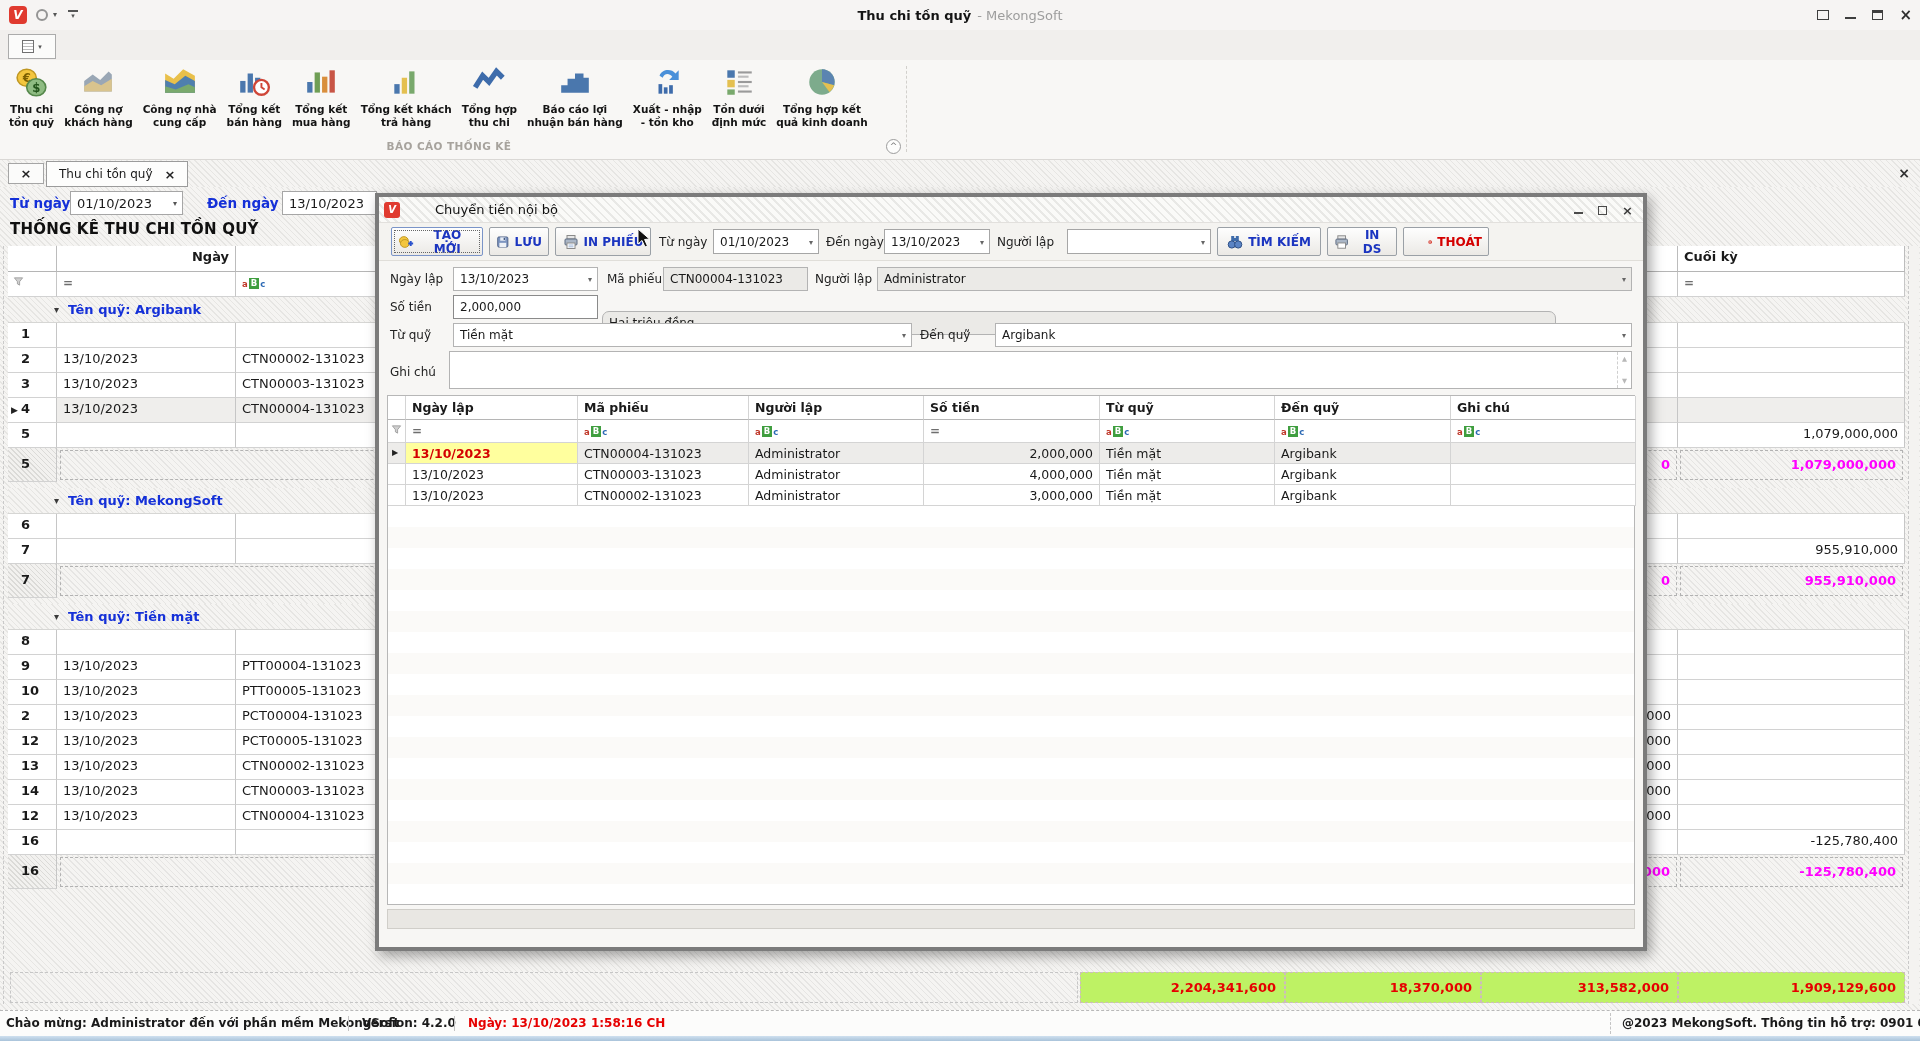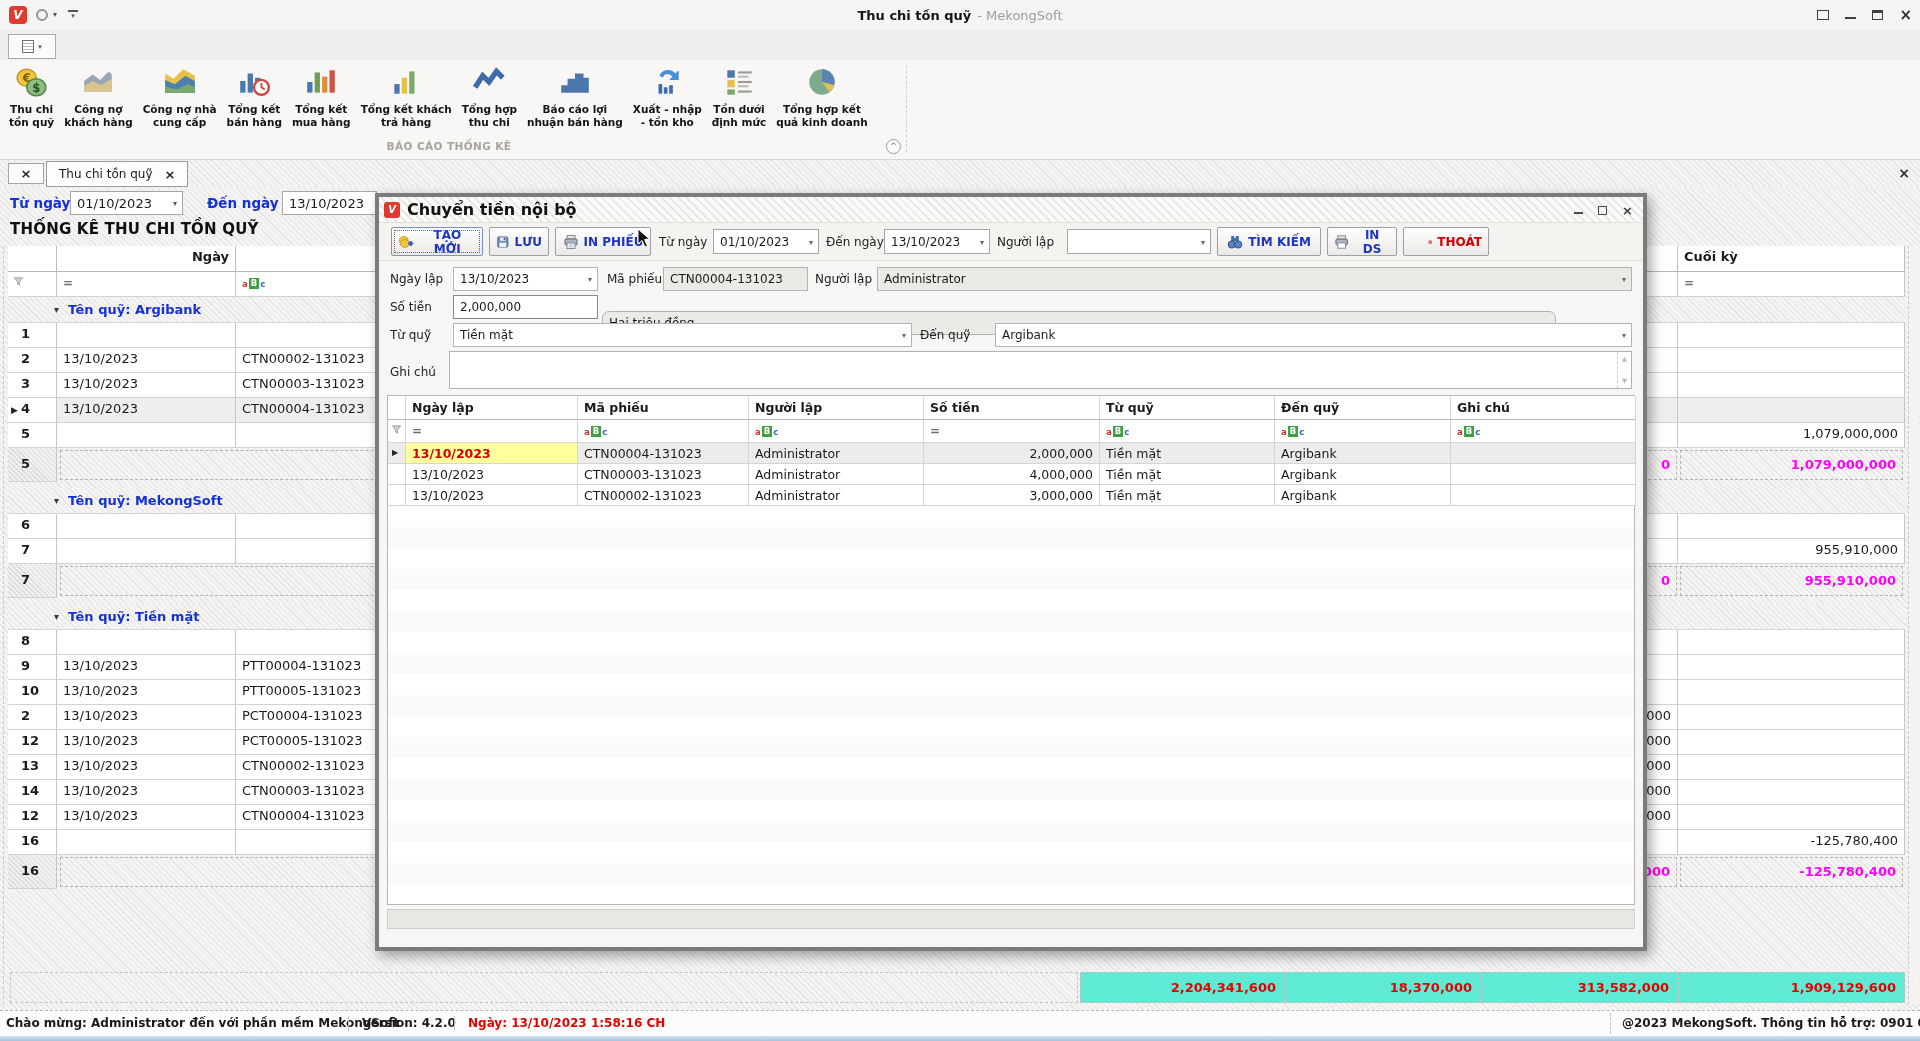--- a/index.html
+++ b/index.html
@@ -75,36 +75,36 @@
   .garr { color: #3a3a3a; font-size: 10px; }
   .glabel { color: #1430d8; font-weight: bold; font-size: 13px; }
   .srow { position: relative; width: 1897px; height: 34px; margin-bottom: 6px; }
   .srow .cnum { position: absolute; top: 0; bottom: 0; border-right: 1px solid #c6c6c6; border-bottom: 1px solid #d2d2d2; font-weight: bold; padding: 8px 0 0 13px; }
   .sbox { position: absolute; top: 2px; bottom: 2px; border: 1px dashed #b2b2b2; color: #ff00ff; font-weight: bold; text-align: right; padding: 6px 6px 0 0; font-size: 13px; white-space: nowrap; overflow: hidden; }
   .sfill { left: 52px; width: 1495px; }
   .sstrip { left: 1549px; width: 120px; }
   .scuoi { left: 1672px; width: 223px; }
   .totals { position: absolute; left: 8px; top: 972px; width: 1897px; height: 32px; }
   .tfill { position: absolute; left: 2px; top: 0; height: 31px; width: 1068px; border: 1px dashed #c6c6c6; }
-  .tcell { position: absolute; top: 0; height: 31px; border: 1px dashed #ccbcbc; background: #5eead4; color: #e60000; font-weight: bold; text-align: right; padding: 7px 8px 0 0; font-size: 13px; }
+  .tcell { position: absolute; top: 0; height: 31px; border: 1px dashed #ccbcbc; background: #bef264; color: #e60000; font-weight: bold; text-align: right; padding: 7px 8px 0 0; font-size: 13px; }
   .vscroll { position: absolute; left: 1908px; top: 246px; width: 11px; height: 758px; background: #f4f3f1; border-left: 1px dashed #c9c9c9; }
   .panel-edge { position: absolute; left: 3px; top: 246px; height: 758px; border-left: 1px dashed #c9c9c9; }
 
   
   .eqi { color: #6e6e6e; font-weight: bold; font-size: 12px; line-height: 1; }
   .abc { display: inline-flex; align-items: flex-end; gap: 1px; font-size: 8.5px; line-height: 1; font-weight: bold; }
   .abc .la { color: #c0392b; }
   .abc .lb { background: #3f9e3f; color: #fff; padding: 1px 2px; }
   .abc .lc { color: #2e6bb5; }
 
   
   .dialog { position: absolute; left: 375px; top: 193px; width: 1272px; height: 758px; border: 4px solid #7b7b7b; background: #f7f6f4; box-shadow: 4px 5px 12px rgba(0,0,0,.35); z-index: 10; }
   .dlg-title { position: absolute; left: 0; top: 0; width: 100%; height: 26px; background-color: #fafaf8; background-image: repeating-linear-gradient(45deg, rgba(140,140,135,.16) 0 2px, transparent 2px 6px); display: flex; align-items: center; gap: 7px; padding-left: 5px; border-bottom: 1px solid #e2e0dd; }
   .dlg-vlogo { width: 16px; height: 16px; border-radius: 3px; background: #e03a2f; color: #fff; font-size: 10px; font-weight: bold; font-style: italic; display: flex; align-items: center; justify-content: center; }
-  .dlg-title .txt { font-weight: bold; font-size: 16px; color: #111; }
+  .dlg-title .txt { font-weight: normal; font-size: 13px; color: #111; margin-left: 28px; }
   .dlg-controls { position: absolute; right: 10px; top: 0; height: 26px; display: flex; gap: 15px; align-items: center; }
   .dc-min { width: 9px; height: 7px; border-bottom: 2px solid #4a4a4a; }
   .dc-max { width: 9px; height: 9px; border: 1.3px solid #4a4a4a; }
   .dc-x { font-size: 13px; font-weight: bold; color: #3c3c3c; line-height: 1; }
 
   .dlg-toolbar { position: absolute; left: 0; top: 26px; width: 100%; height: 38px; background: #f4f3f0; border-bottom: 1px solid #e0ded9; }
   .dbtn { position: absolute; top: 4px; height: 29px; border: 1px solid #9aa0a6; border-radius: 2px; background: linear-gradient(#fefefe, #ebe9e5); display: flex; align-items: center; justify-content: center; gap: 5px; font-size: 12px; font-weight: bold; color: #1b35c0; padding: 0 6px; font-family: inherit; }
   .dbtn svg { width: 16px; height: 16px; }
   .dbtn.exit { color: #d40000; padding-left: 24px; }
   .dbtn.focused { outline: 1px dotted #666; outline-offset: -4px; border-color: #7a94c8; }

